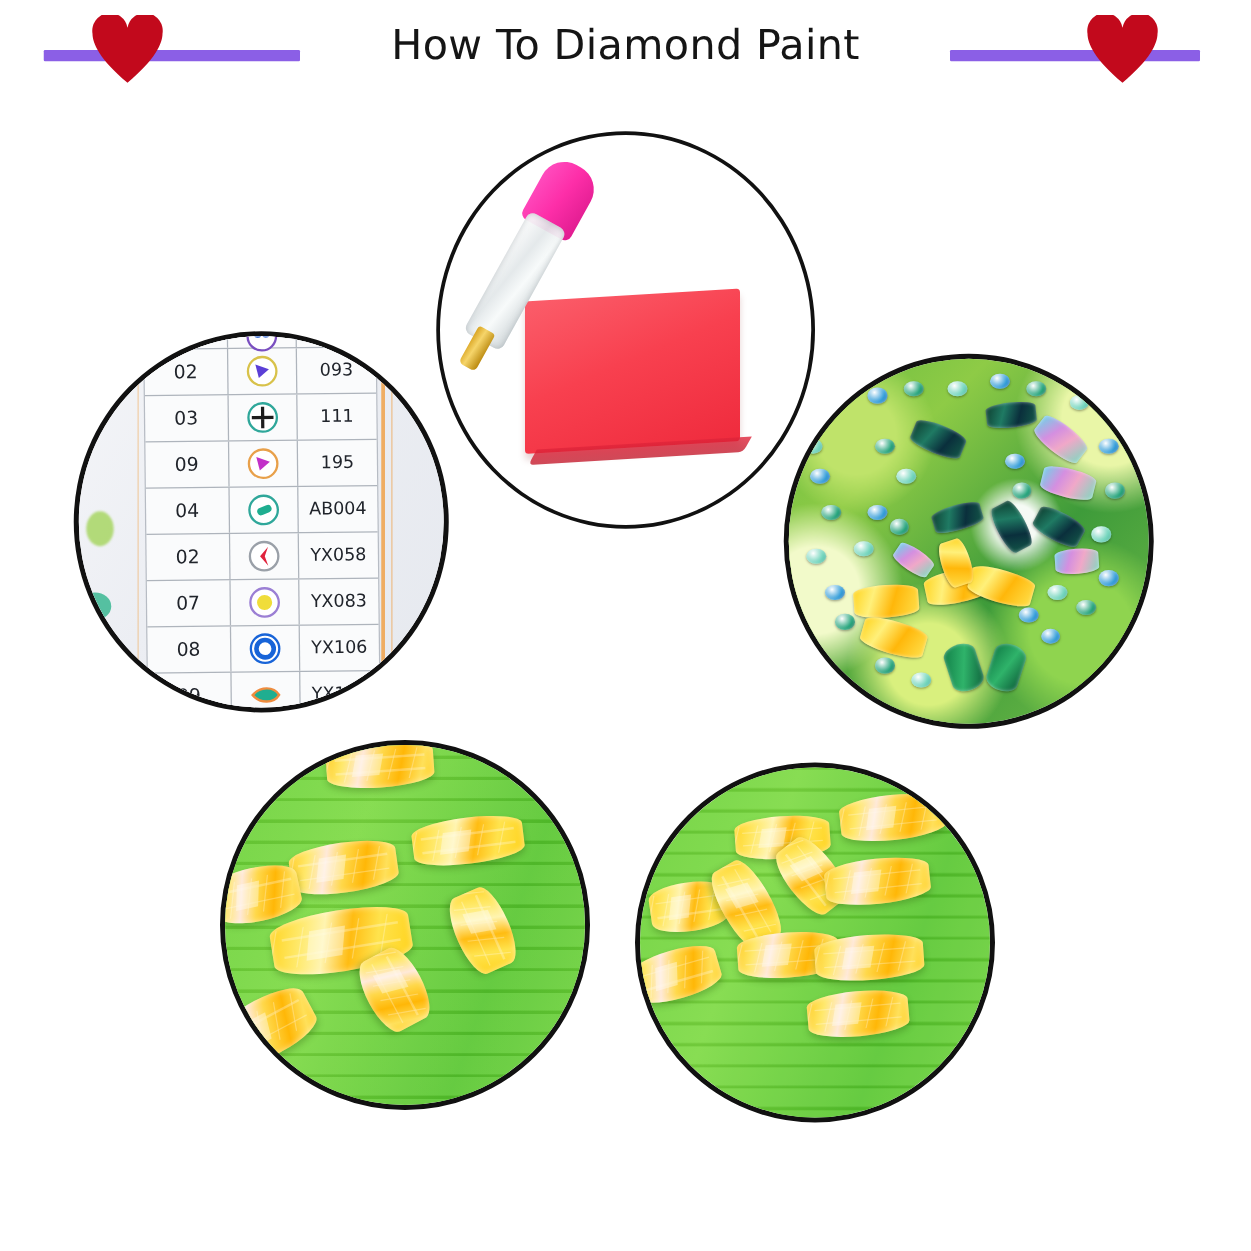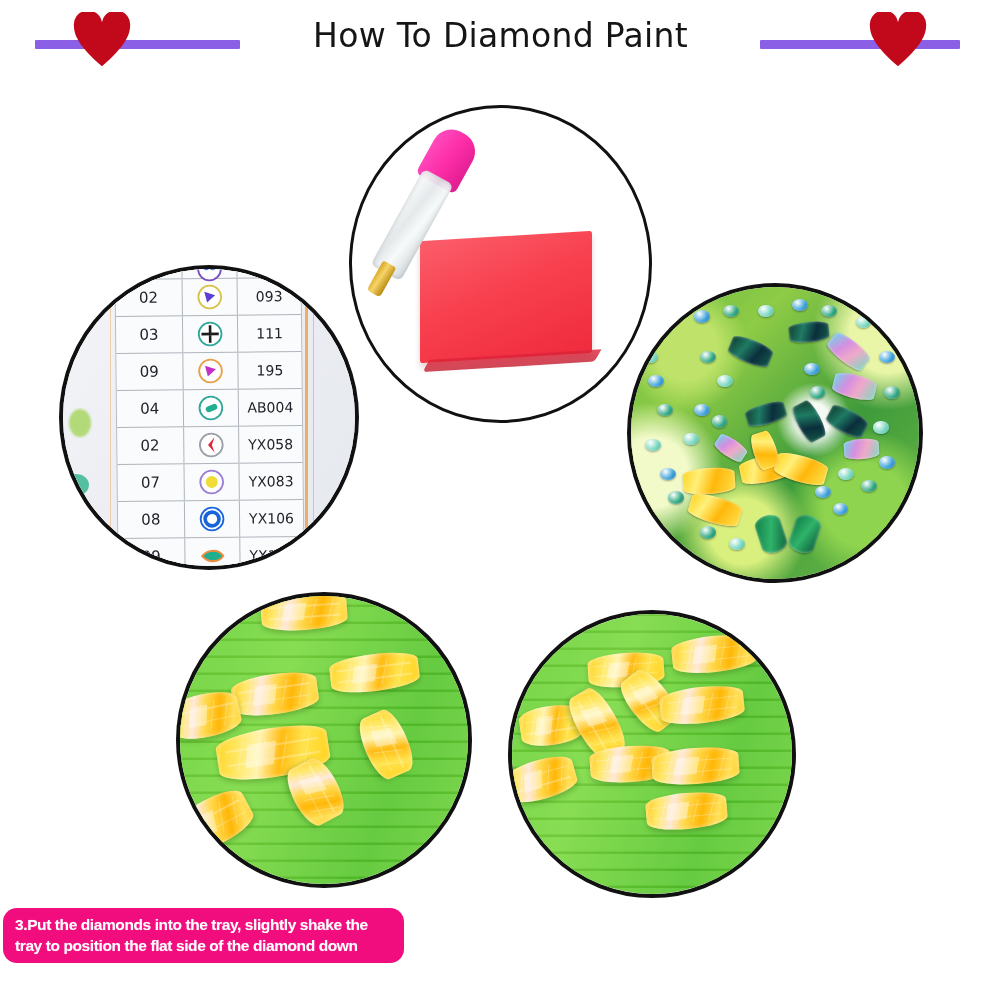--- a/index.html
+++ b/index.html
@@ -228,21 +228,20 @@
       </svg>
   </div>
   <div class="heart right">
     <svg viewBox="0 0 32 30">
         <path d="M16 29 C4 19 1 12 1 8 A7.2 7.2 0 0 1 16 5.5 A7.2 7.2 0 0 1 31 8 C31 12 28 19 16 29 Z" fill="#c2091c"></path>
       </svg>
   </div>
 
   <div class="title">How To Diamond Paint</div>
 
-  <div class="label" id="lbl3">3.Put the diamonds into the tray, slightly shake the tray to position the flat side of the diamond down</div>
 
   <div class="circ" id="c1">
     <div class="inner">
       <div class="gel"></div>
       <div class="pen1">
         <div class="pen-cap"></div>
         <div class="pen-body"></div>
         <div class="pen-tip"></div>
       </div>
     </div>

